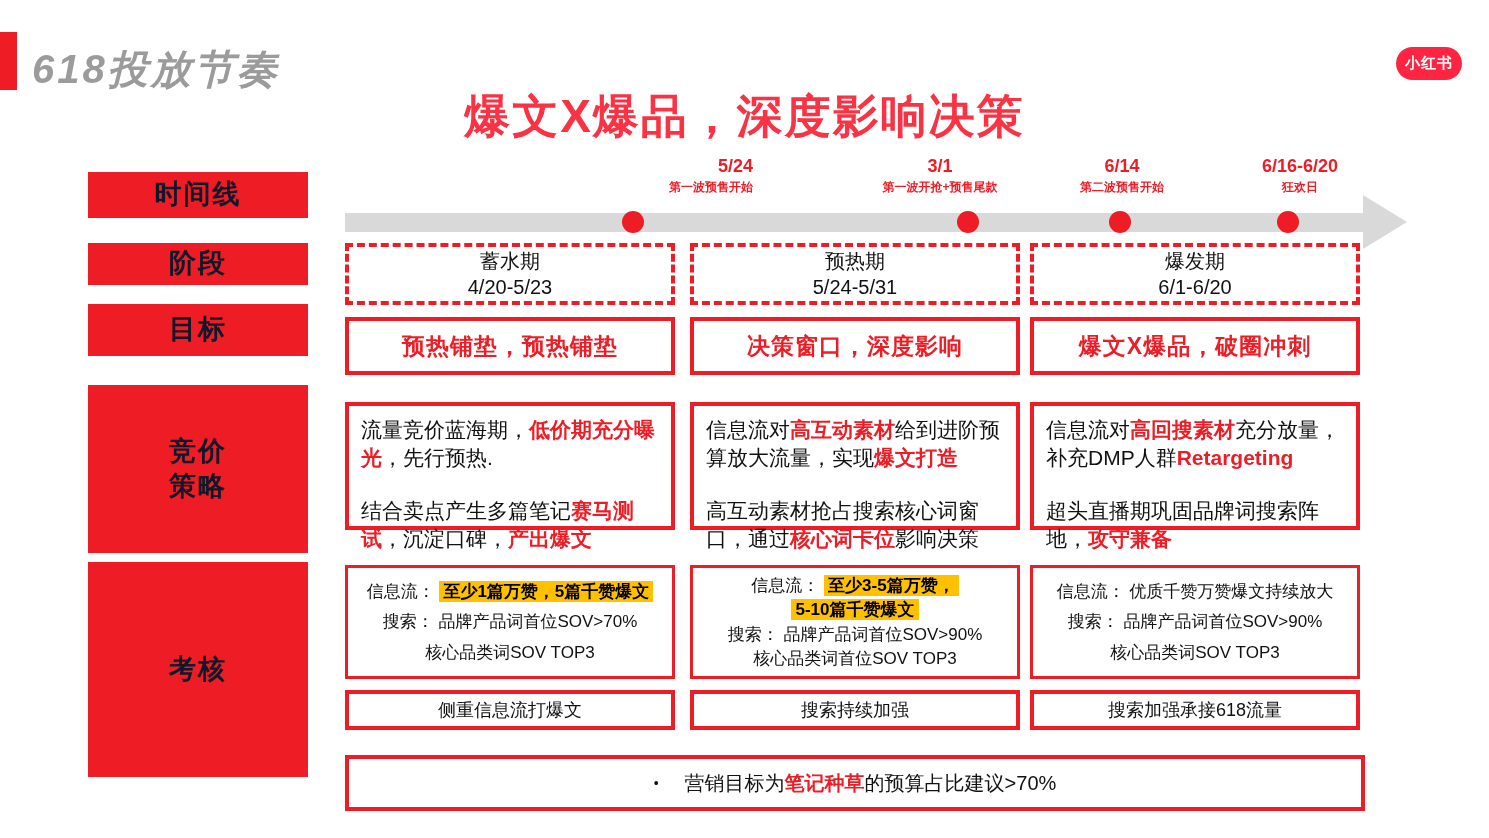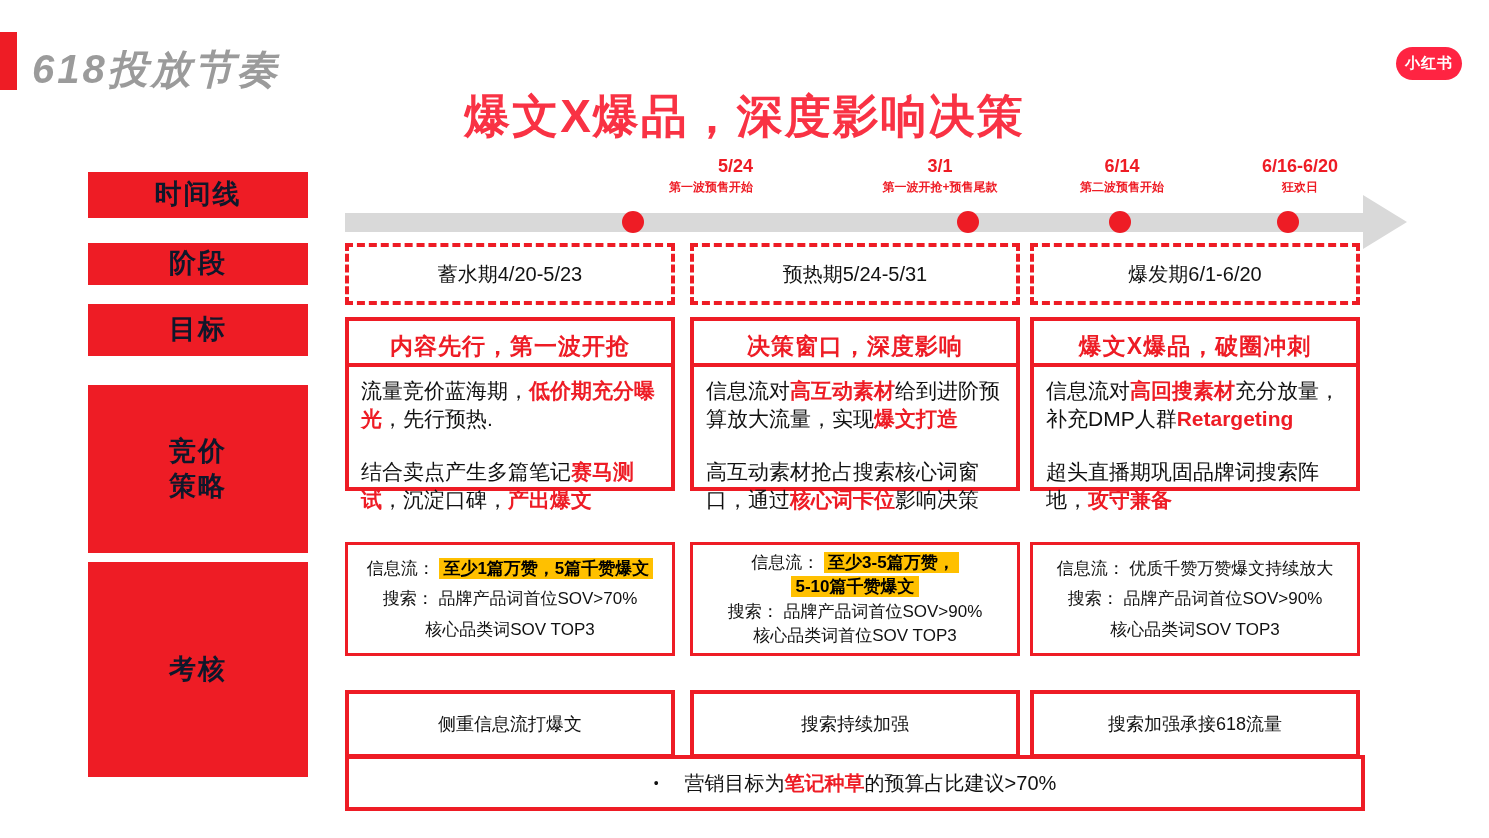--- a/index.html
+++ b/index.html
@@ -44,34 +44,34 @@
   .d0{left:622px;} .d1{left:957px;} .d2{left:1109px;} .d3{left:1277px;}
   .tl-label{position:absolute;top:156px;width:240px;text-align:center;color:var(--red);font-weight:bold;}
   .tl-label .tl-date{font-size:18px;line-height:21px;}
   .tl-label .tl-desc{font-size:12px;line-height:21px;}
   .m0{left:513px;text-align:right;} .m1{left:820px;} .m2{left:1002px;} .m3{left:1180px;}
 
   
   .c0{left:345px;} .c1{left:690px;} .c2{left:1030px;}
   .col-box{position:absolute;width:330px;background:#ffffff;}
 
-  .phase-box{top:243px;height:62px;border:4px dashed var(--red);display:flex;flex-direction:row;
+  .phase-box{top:243px;height:62px;border:4px dashed var(--red);display:flex;flex-direction:column;
     align-items:center;justify-content:center;color:var(--ink);font-size:20px;line-height:26px;}
   .goal-box{top:317px;height:58px;border:4px solid var(--red);display:flex;align-items:center;
     justify-content:center;color:var(--red);font-size:23px;font-weight:bold;letter-spacing:1px;}
-  .strategy-box{top:363px;height:128px;border:4px solid var(--red);padding:10px 12px;
+  .strategy-box{top:402px;height:128px;border:4px solid var(--red);padding:10px 12px;
     font-size:21px;line-height:1.32;color:var(--ink);}
   .strategy-box p + p{margin-top:26px;}
 
-  .metrics-box{top:542px;height:114px;border:3px solid var(--red);display:flex;flex-direction:column;
+  .metrics-box{top:565px;height:114px;border:3px solid var(--red);display:flex;flex-direction:column;
     align-items:center;justify-content:space-evenly;font-size:17px;color:var(--ink);
     text-align:center;padding:4px 2px;line-height:1.25;}
   .metrics-box .line:empty{display:none;}
 
-  .strip-box{top:690px;height:68px;border:4px solid var(--red);display:flex;align-items:center;
+  .strip-box{top:690px;height:40px;border:4px solid var(--red);display:flex;align-items:center;
     justify-content:center;font-size:18px;color:var(--ink);}
 
   .note-box{position:absolute;left:345px;top:755px;width:1020px;height:56px;border:4px solid var(--red);
     display:flex;align-items:center;justify-content:center;font-size:20px;color:var(--ink);}
   .note-box .bullet{font-size:14px;margin-right:26px;}
 
   
   .seg-n{color:inherit;}
   .seg-r{color:var(--red);font-weight:bold;}
   .seg-h{background:var(--highlight);color:#000;font-weight:bold;padding:1px 4px;}
@@ -125,21 +125,21 @@
   </div>
   <div class="col-box phase-box c1">
     <div>预热期</div>
     <div>5/24-5/31</div>
   </div>
   <div class="col-box phase-box c2">
     <div>爆发期</div>
     <div>6/1-6/20</div>
   </div>
 
-  <div class="col-box goal-box c0">内容先行，第一波开抢</div>
+  <div class="col-box goal-box c0">预热铺垫，预热铺垫</div>
   <div class="col-box goal-box c1">决策窗口，深度影响</div>
   <div class="col-box goal-box c2">爆文X爆品，破圈冲刺</div>
 
   <div class="col-box strategy-box c0">
     <p><span class="seg-n">流量竞价蓝海期，</span><span class="seg-r">低价期充分曝光</span><span class="seg-n">，先行预热.</span></p>
     <p><span class="seg-n">结合卖点产生多篇笔记</span><span class="seg-r">赛马测试</span><span class="seg-n">，沉淀口碑，</span><span class="seg-r">产出爆文</span></p>
   </div>
   <div class="col-box strategy-box c1">
     <p><span class="seg-n">信息流对</span><span class="seg-r">高互动素材</span><span class="seg-n">给到进阶预算放大流量，实现</span><span class="seg-r">爆文打造</span></p>
     <p><span class="seg-n">高互动素材抢占搜索核心词窗口，通过</span><span class="seg-r">核心词卡位</span><span class="seg-n">影响决策</span></p>

